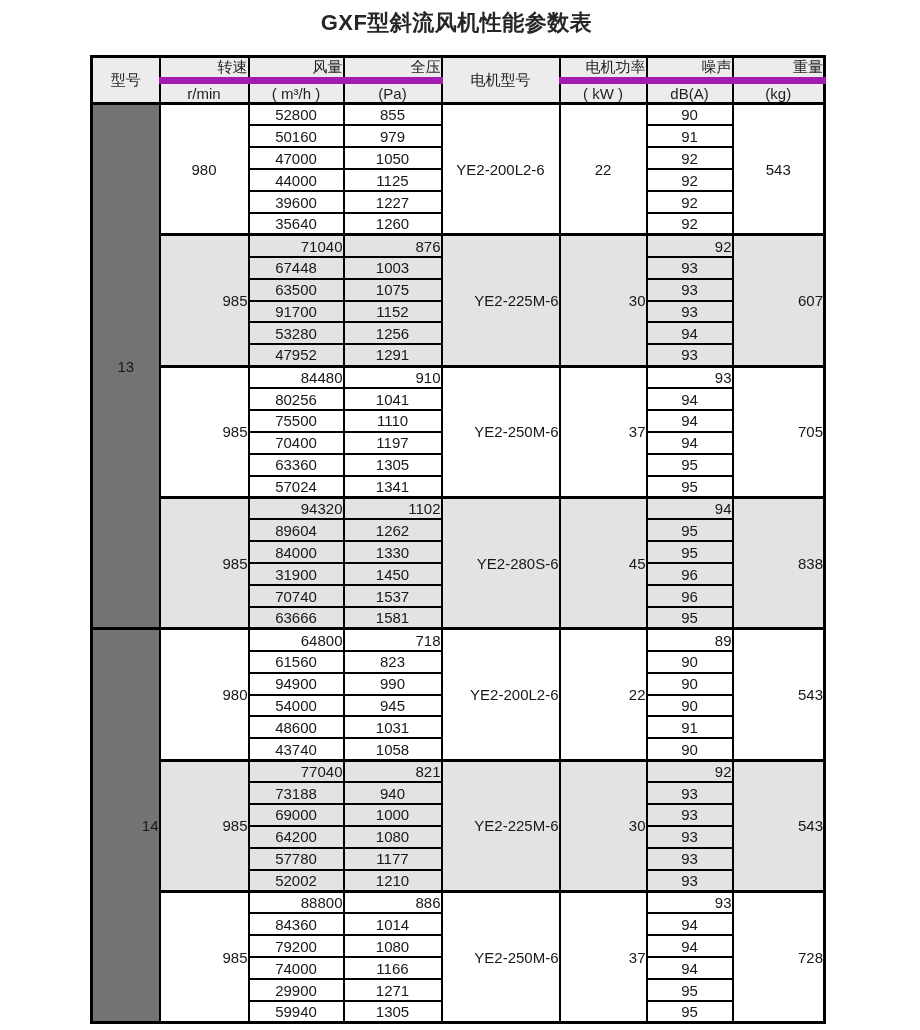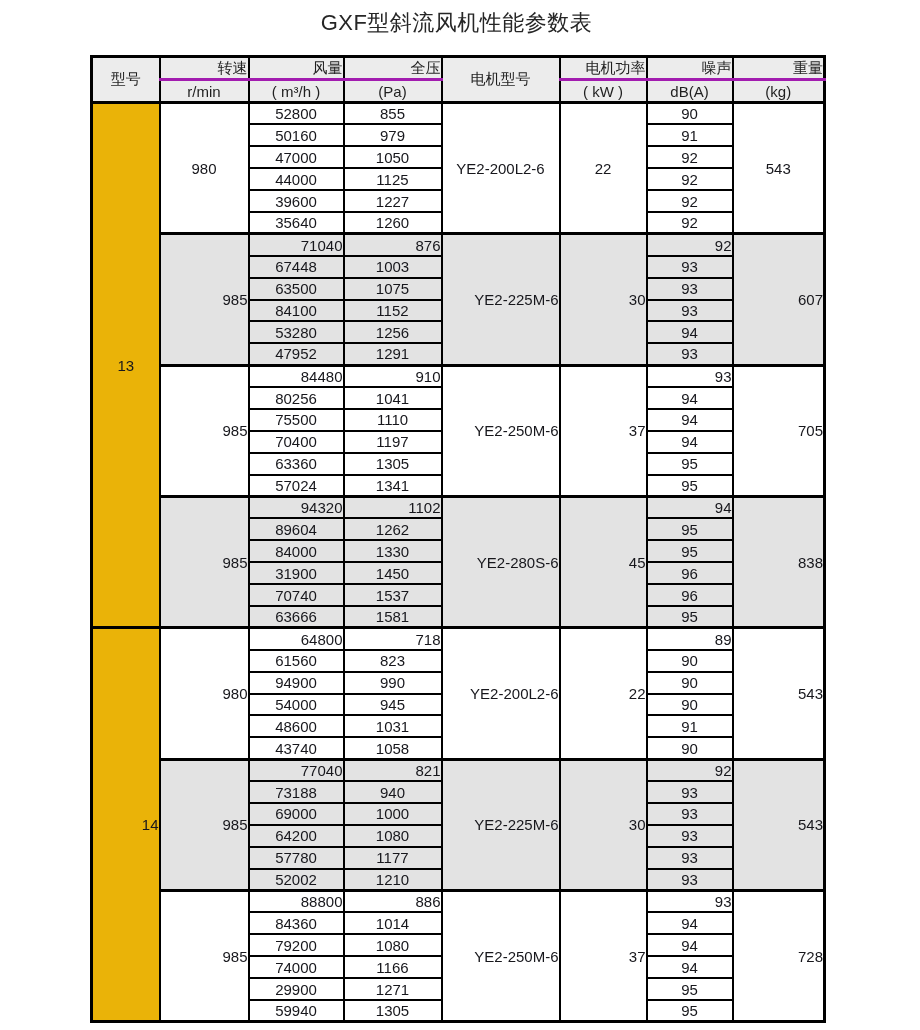--- a/index.html
+++ b/index.html
@@ -16,21 +16,21 @@
     position: relative;
     width: 920px;
     height: 1030px;
     overflow: hidden;
   }
   .title {
     width: 913px;
     padding-top: 9px;
     text-align: center;
     font-size: 22px;
-    font-weight: 400;
+    font-weight: 700;
     letter-spacing: 0.5px;
     color: #262626;
     line-height: 28px;
   }
   .tbl-wrap {
     position: absolute;
     left: 90px;
     top: 55px;
   }
   table {
@@ -48,30 +48,30 @@
     white-space: nowrap;
   }
   thead th {
     background: #ececec;
     font-size: 15px;
     font-weight: normal;
     color: #1f1f1f;
   }
   thead tr { height: 23px; }
   thead tr.hdr1 th.sub { border-bottom: 1px solid #000; text-align: right; }
-  thead tr.hdr2 th { border-top: 3px solid #a21caf; border-bottom: 3px solid #000; }
+  thead tr.hdr2 th { border-top: 7px solid #a21caf; border-bottom: 3px solid #000; }
   thead th[rowspan] { border-bottom: 3px solid #000; }
   tbody tr { height: 21.9px; }
   tbody td {
     font-size: 15px;
     background: #ffffff;
     color: #17171c;
   }
   tbody tr.shaded td { background: #e3e3e3; }
-  tbody td.model-cell { background: #eab308; }
+  tbody td.model-cell { background: #737373; }
   tbody tr.block-start td { border-top: 3px solid #000; text-align: right; }
 </style>
 </head>
 <body>
 
 <div class="page">
   <div class="title">GXF型斜流风机性能参数表</div>
 
   <div class="tbl-wrap">
     <table>
@@ -154,21 +154,21 @@
             <td>67448</td>
             <td>1003</td>
             <td>93</td>
           </tr>
           <tr class="shaded">
             <td>63500</td>
             <td>1075</td>
             <td>93</td>
           </tr>
           <tr class="shaded">
-            <td>84100</td>
+            <td>91700</td>
             <td>1152</td>
             <td>93</td>
           </tr>
           <tr class="shaded">
             <td>53280</td>
             <td>1256</td>
             <td>94</td>
           </tr>
           <tr class="shaded">
             <td>47952</td>

